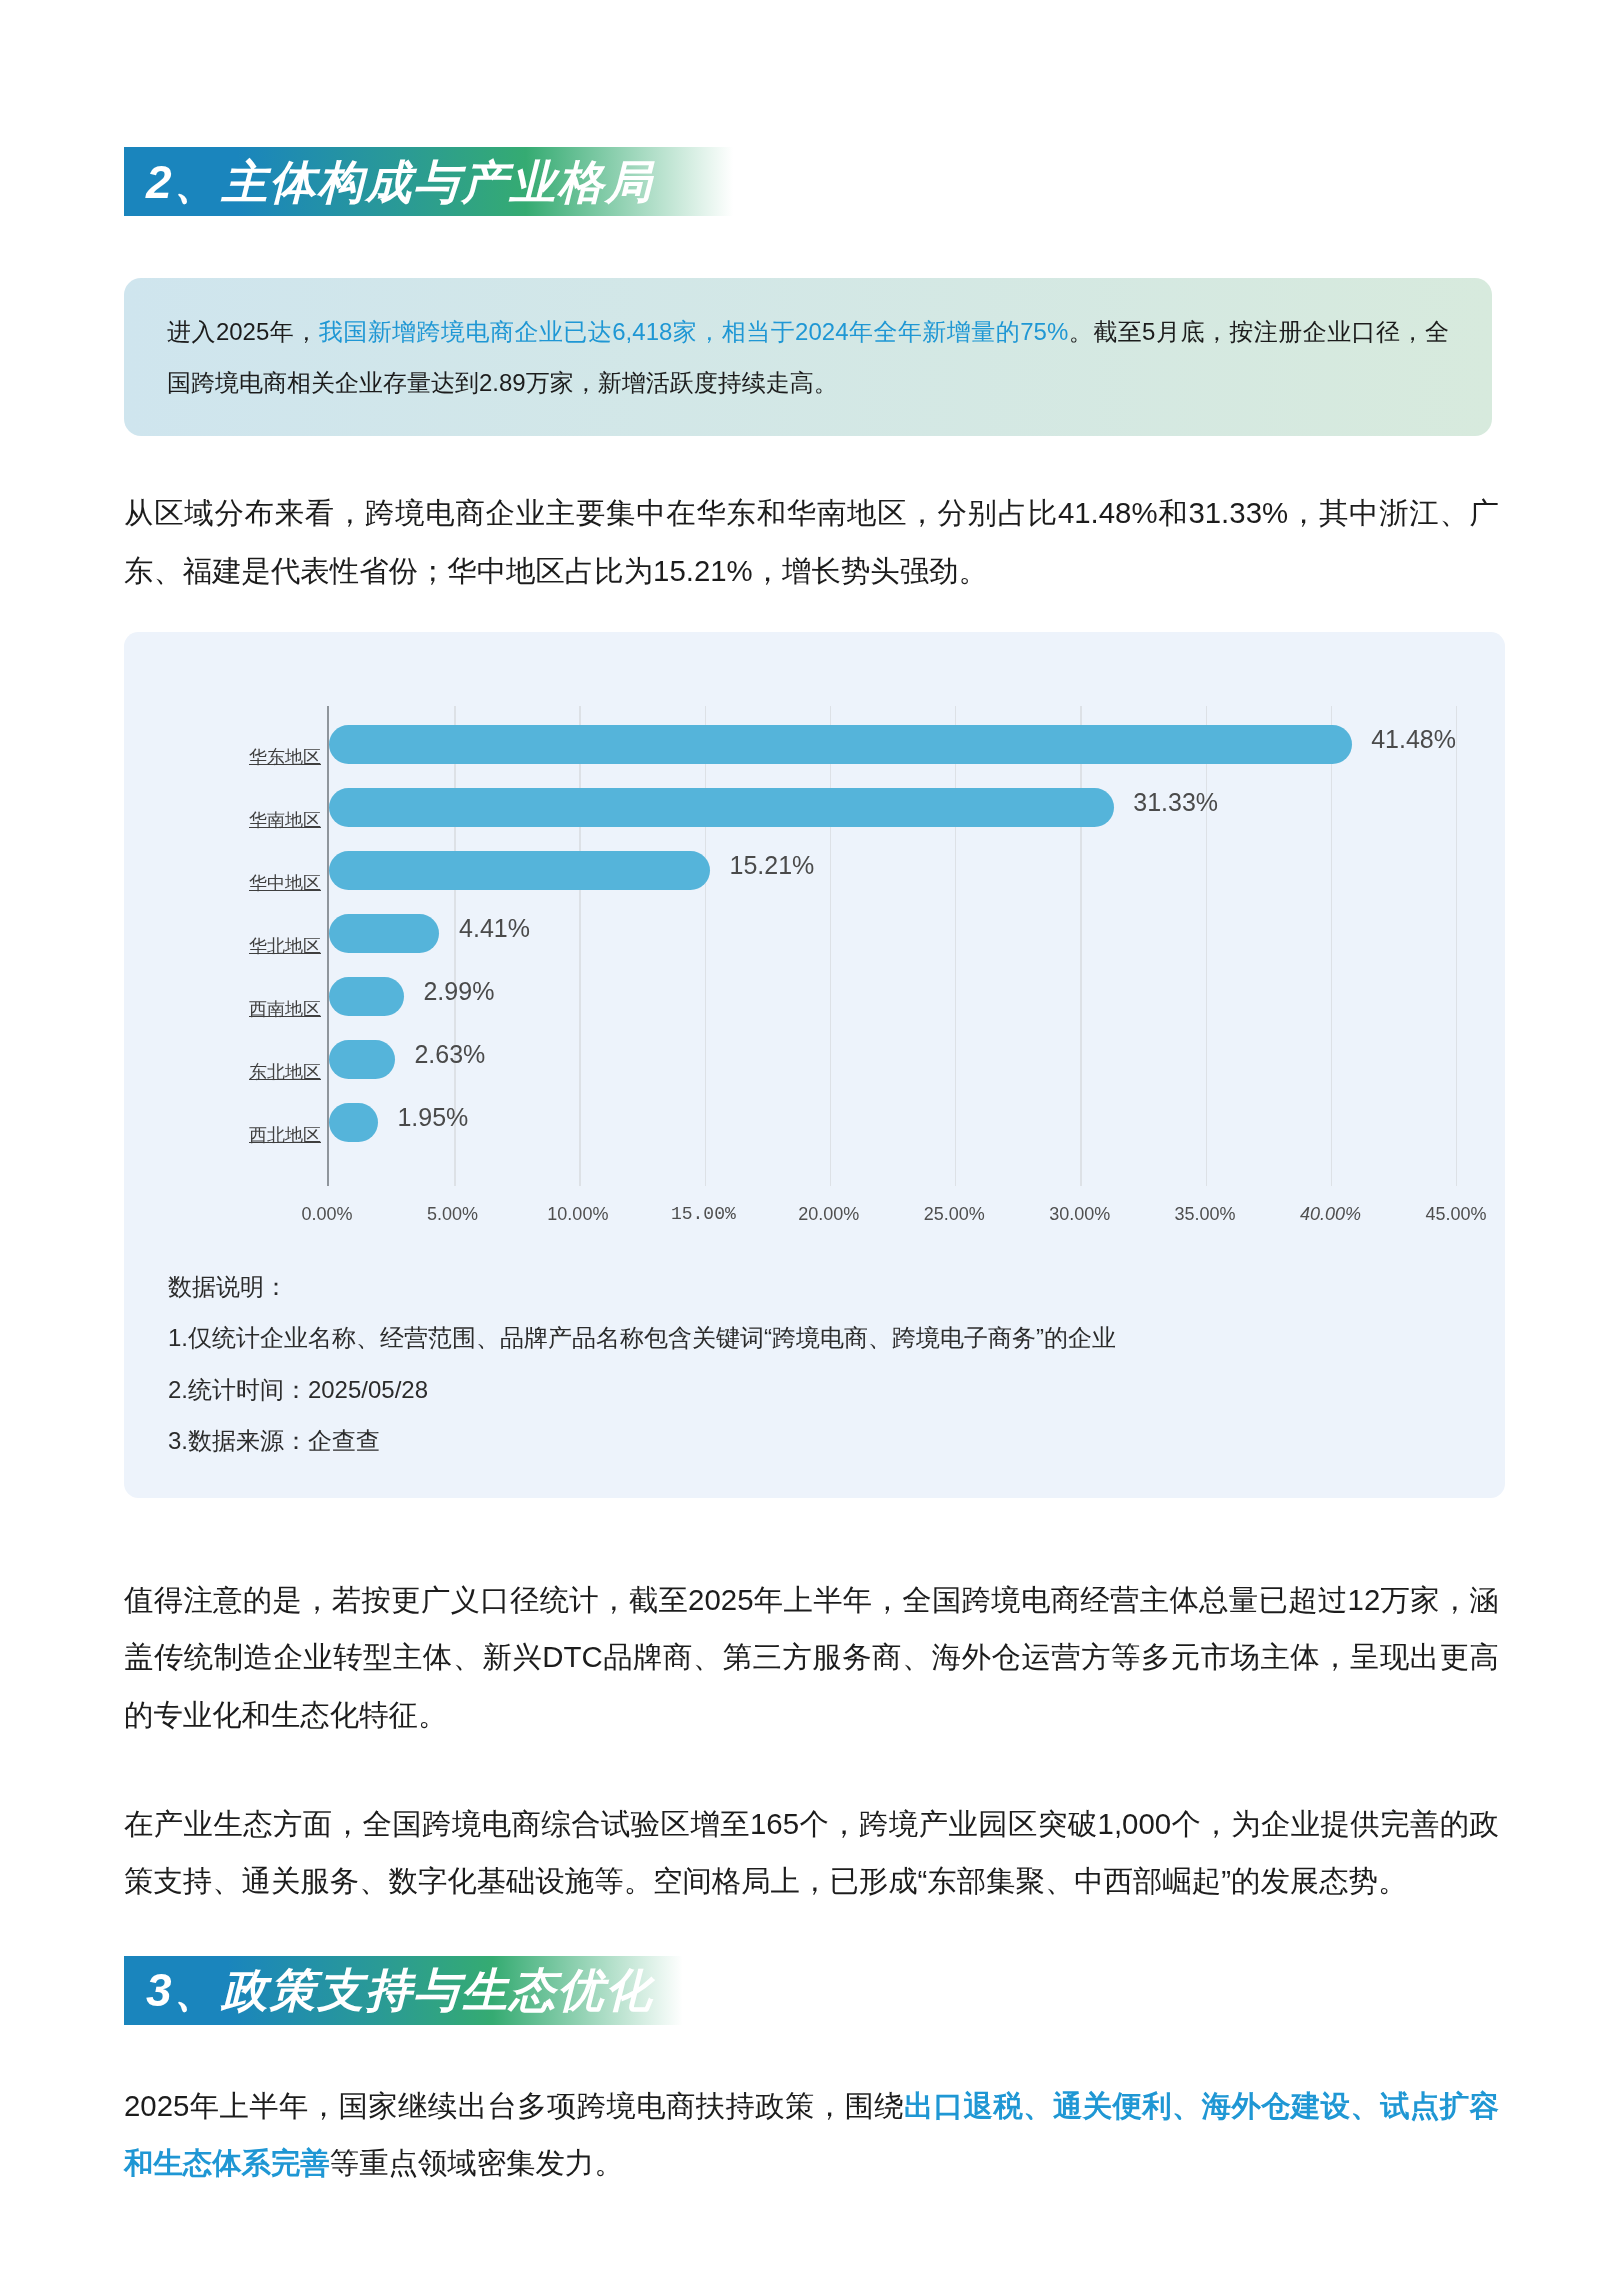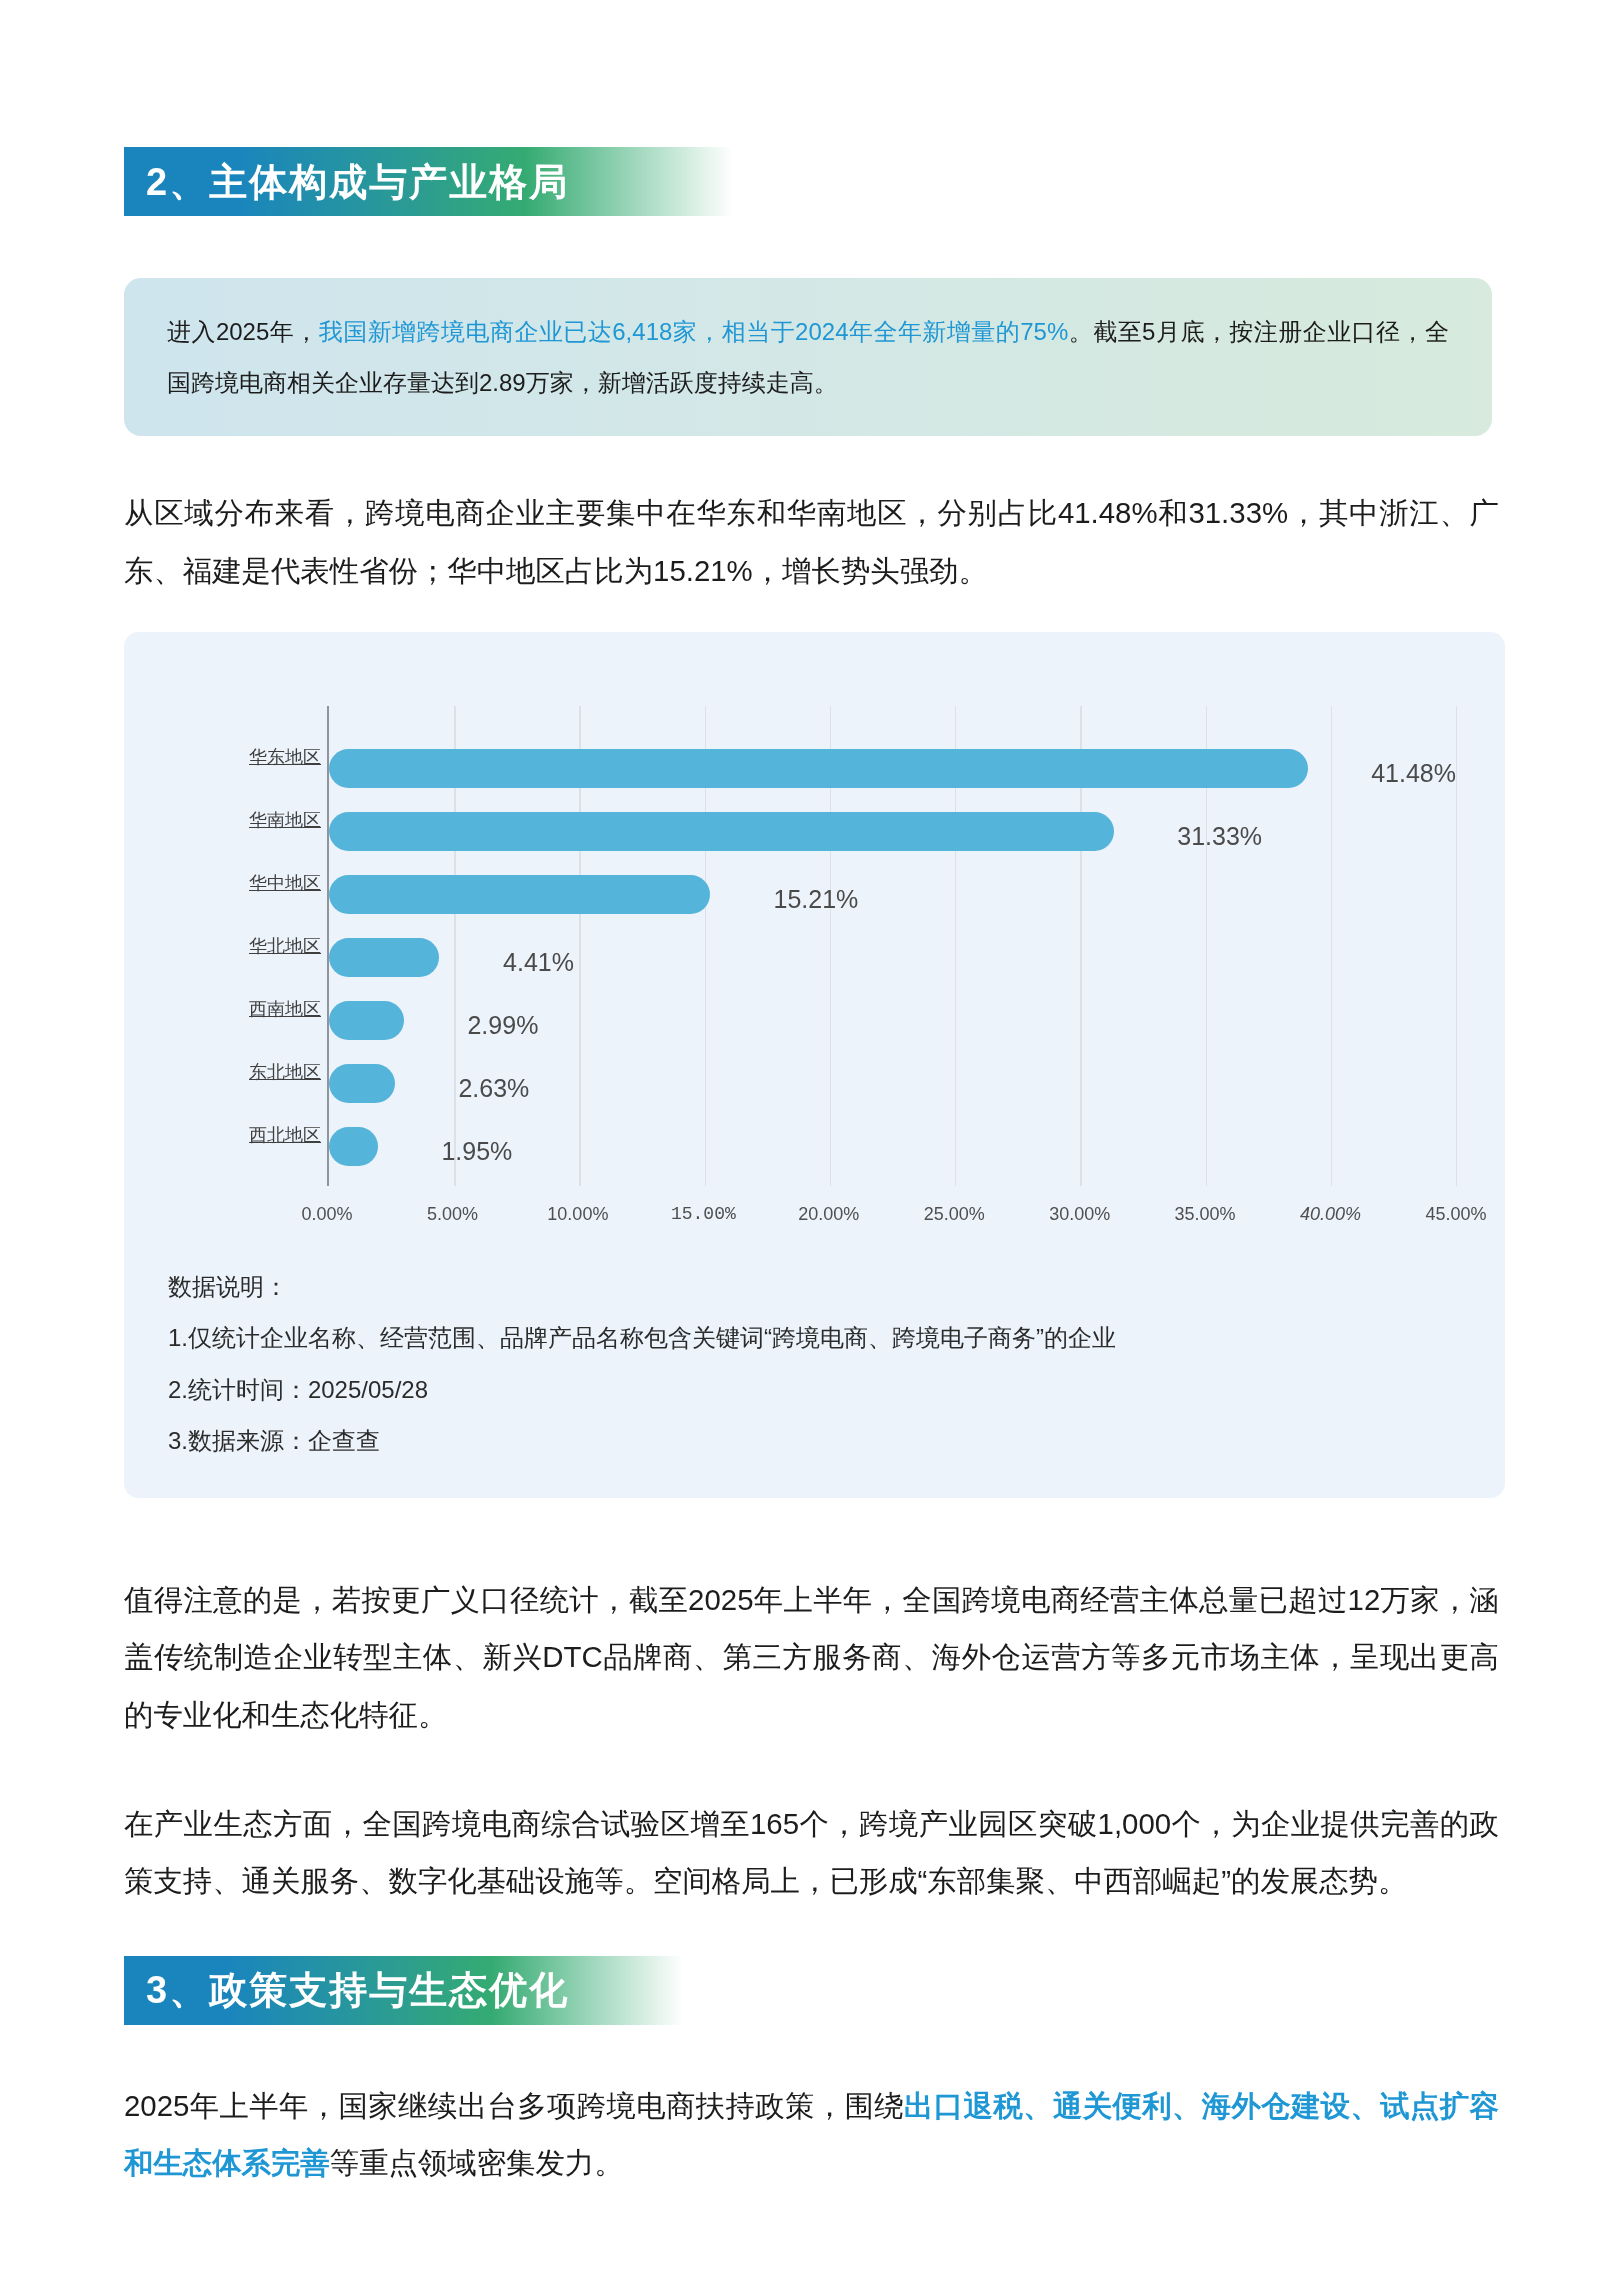--- a/index.html
+++ b/index.html
@@ -34,25 +34,26 @@
   }
   
   .section-band{
     height:69px;
     display:flex;
     align-items:center;
     padding-left:22px;
     background:linear-gradient(90deg,var(--band-blue) 0%,var(--band-blue) 18%,var(--band-mid) 44%,var(--band-green) 64%,rgba(255,255,255,0) 97%);
   }
   .section-band h2{
-    font-size:38px;
+    font-size:46px;
     font-weight:bold;
     color:#ffffff;
     letter-spacing:2px;
     line-height:1;
+    font-style:italic;
   }
   .band-2{width:628px;}
   .band-3{width:576px;margin-top:46px;}
   
   .callout{
     margin-top:62px;
     width:1368px;
     border-radius:17px;
     background:linear-gradient(90deg,var(--callout-from),var(--callout-to));
     padding:27.5px 43px;
@@ -127,22 +128,21 @@
     bottom:0;
     width:1.3px;
     background:#dde1e6;
     z-index:0;
   }
   .bar-row{
     position:relative;
     z-index:1;
     height:63px;
     display:flex;
-    align-items:flex-end;
-    gap:44px;
+    align-items:flex-start;
   }
   .bar{
     height:39px;
     border-radius:19.6px;
   }
   .bar-value{
     margin-left:19.6px;
     font-size:25px;
     color:#4a4a4a;
     white-space:nowrap;

